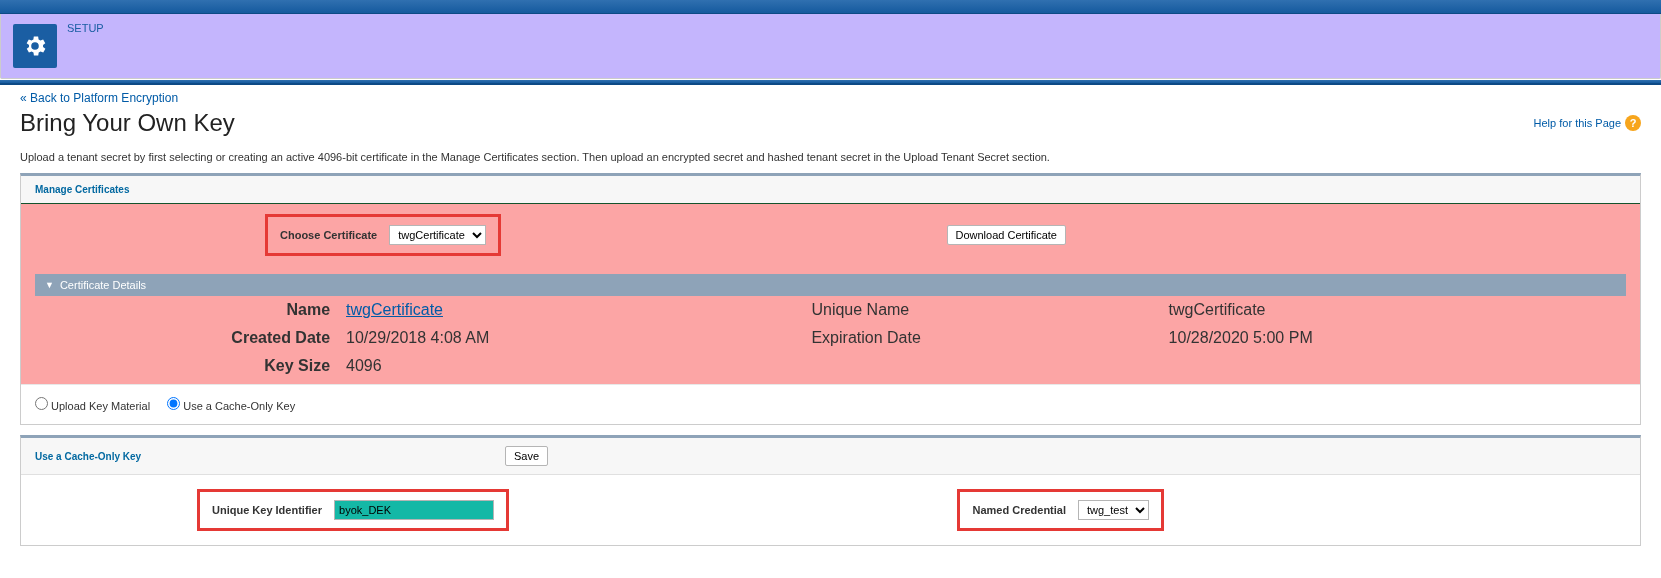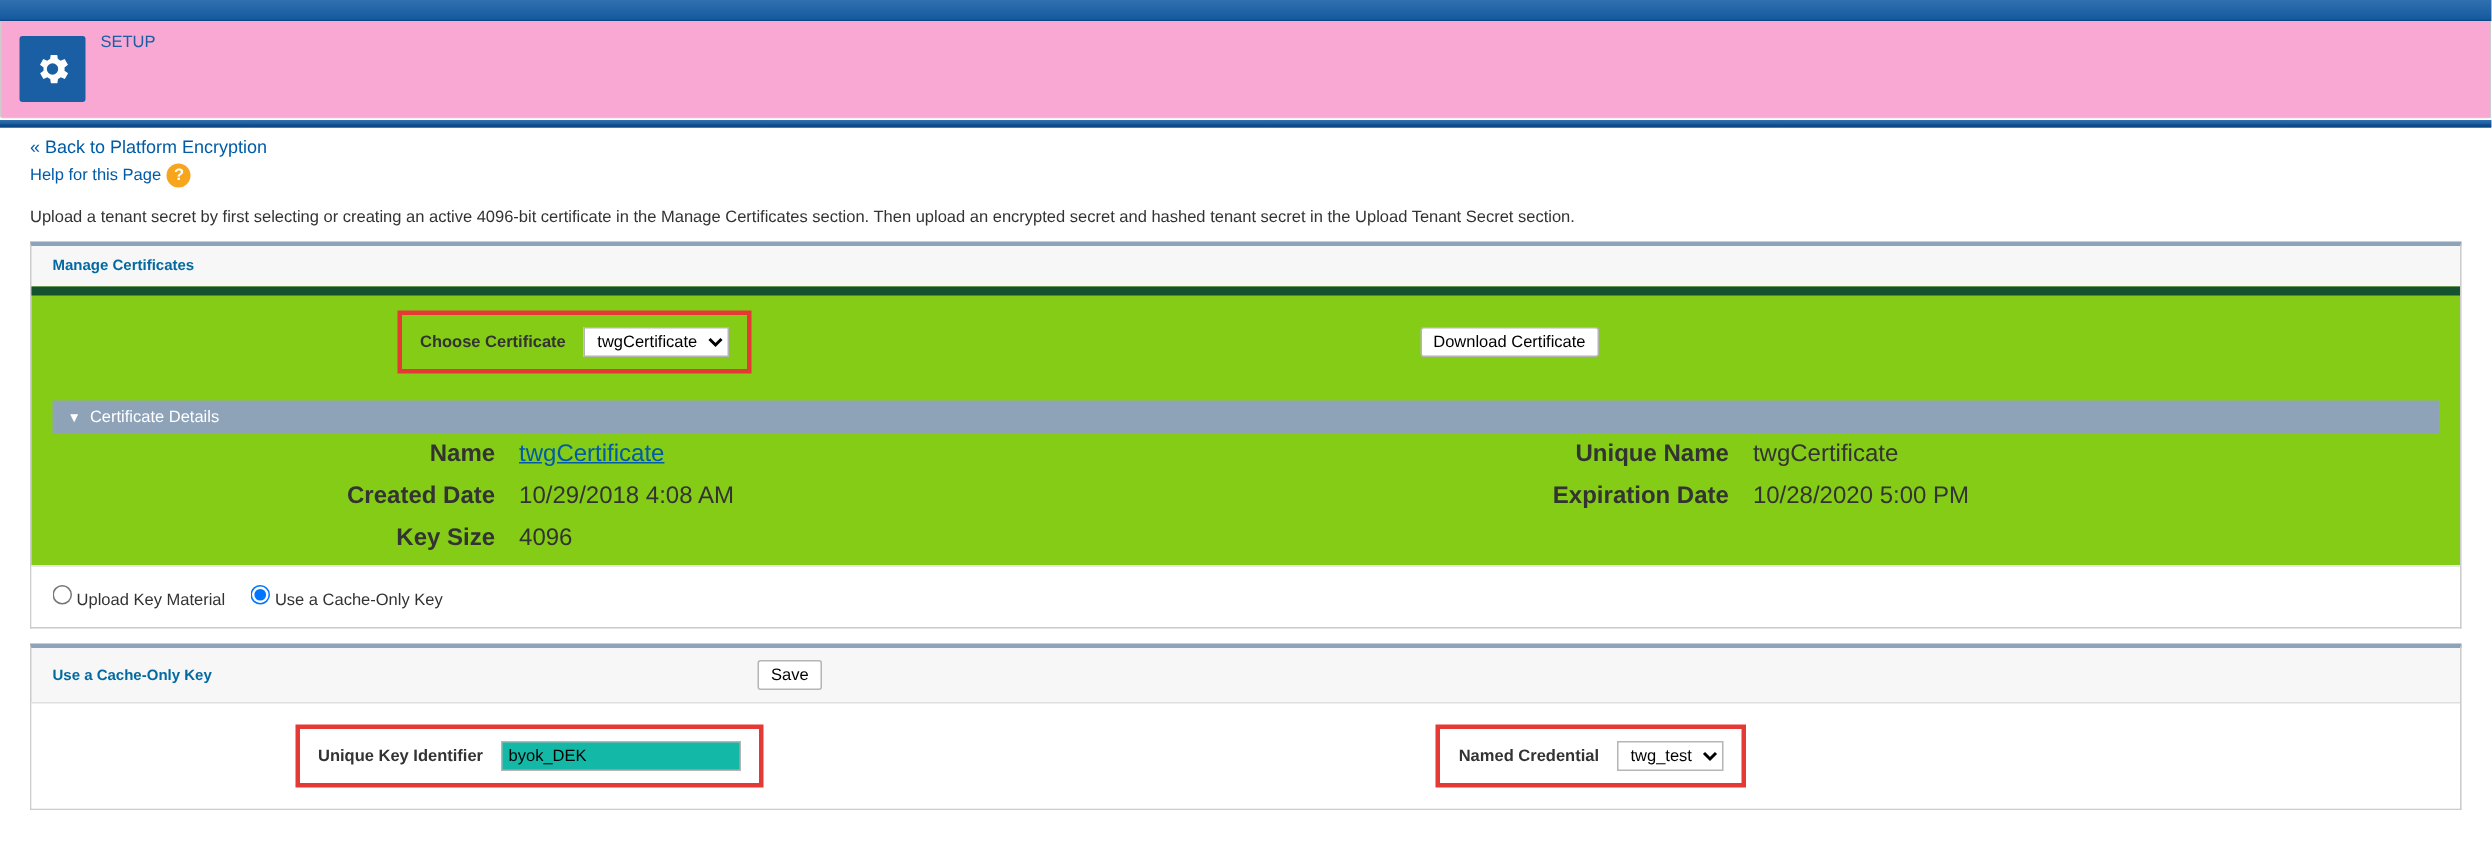--- a/index.html
+++ b/index.html
@@ -5,21 +5,21 @@
   * { box-sizing: border-box; margin: 0; padding: 0; font-family: Arial, Helvetica, sans-serif; }
   body { background: #fff; font-size: 12px; color: #333; }
 
   .top-bar {
     background: #1a5ea3;
     background-image: linear-gradient(to bottom, #3070b0, #155a9e);
     height: 14px;
     border-bottom: 1px solid #0d4a85;
   }
   .setup-band {
-    background: #f9a8d4;
+    background: #c4b5fd;
     border: 1px solid #ccc;
     border-top: none;
     padding: 10px 12px;
     display: flex;
     align-items: flex-start;
     gap: 10px;
     border-radius: 0 0 2px 2px;
   }
   .setup-icon {
     width: 44px; height: 44px;
@@ -70,21 +70,21 @@
   .section-buttons { display: flex; gap: 6px; }
   .btn {
     background: #fff;
     border: 1px solid #b5b5b5;
     padding: 3px 8px;
     font-size: 11px;
     border-radius: 2px;
     cursor: pointer;
   }
 
-  .section-body { background: #84cc16; border-top: 6px solid #14532d; padding: 10px 14px 4px 14px; }
+  .section-body { background: #fca5a5; border-top: 1px solid #14532d; padding: 10px 14px 4px 14px; }
 
   .highlight-box { border: 3px solid #e53935; padding: 8px 12px; display: inline-flex; align-items: center; gap: 12px; }
   .field-label { font-size: 11px; color: #333; font-weight: bold; text-align: right; }
   select {
     border: 1px solid #b5b5b5;
     font-size: 11px;
     padding: 2px 4px;
     background: #fff;
   }
   input[type=text] {
@@ -106,21 +106,21 @@
     display: flex; align-items: center; gap: 6px;
     margin-top: 18px;
   }
   .caret { font-size: 9px; }
 
   .detail-table { width: 100%; border-collapse: collapse; }
   .detail-table td { padding: 5px 8px; font-size: 16px; vertical-align: middle; }
   .dl { text-align: right; color: #333; width: 280px; font-weight: bold; }
   .dv { text-align: left; color: #333; width: 430px; }
   .dv a { color: #015ba7; text-decoration: underline; }
-  .dl2 { text-align: right; color: #333; width: 330px; font-weight: bold; }
+  .dl2 { text-align: left; color: #333; width: 330px; font-weight: normal; }
 
   .radio-row { padding: 12px 14px; font-size: 11px; color: #333; background: #fff; border-top: 1px solid #e8e8e8; }
   .radio-row label { margin-right: 14px; }
 
   .cache-body { background: #fff; border-top: 1px solid #e0e0e0; padding: 14px; display: flex; align-items: center; }
   .uki-col { margin-left: 162px; }
   .nc-col  { margin-left: auto; margin-right: 462px; }
 </style>
 </head>
 <body>
@@ -136,20 +136,21 @@
   <span class="setup-label">SETUP</span>
 </div>
 
 <div class="thin-blue"></div>
 
 <div class="page-wrap">
 
   <a href="#" class="back-link">« Back to Platform Encryption</a>
 
   <div class="title-row">
+    <h1 class="page-title">Bring Your Own Key</h1>
     <a href="#" class="help-link">
       <span>Help for this Page</span>
       <span class="help-icon">?</span>
     </a>
   </div>
 
   <p class="intro">Upload a tenant secret by first selecting or creating an active 4096-bit certificate in the Manage Certificates section. Then upload an encrypted secret and hashed tenant secret in the Upload Tenant Secret section.</p>
 
   
   <div class="section-outer">

